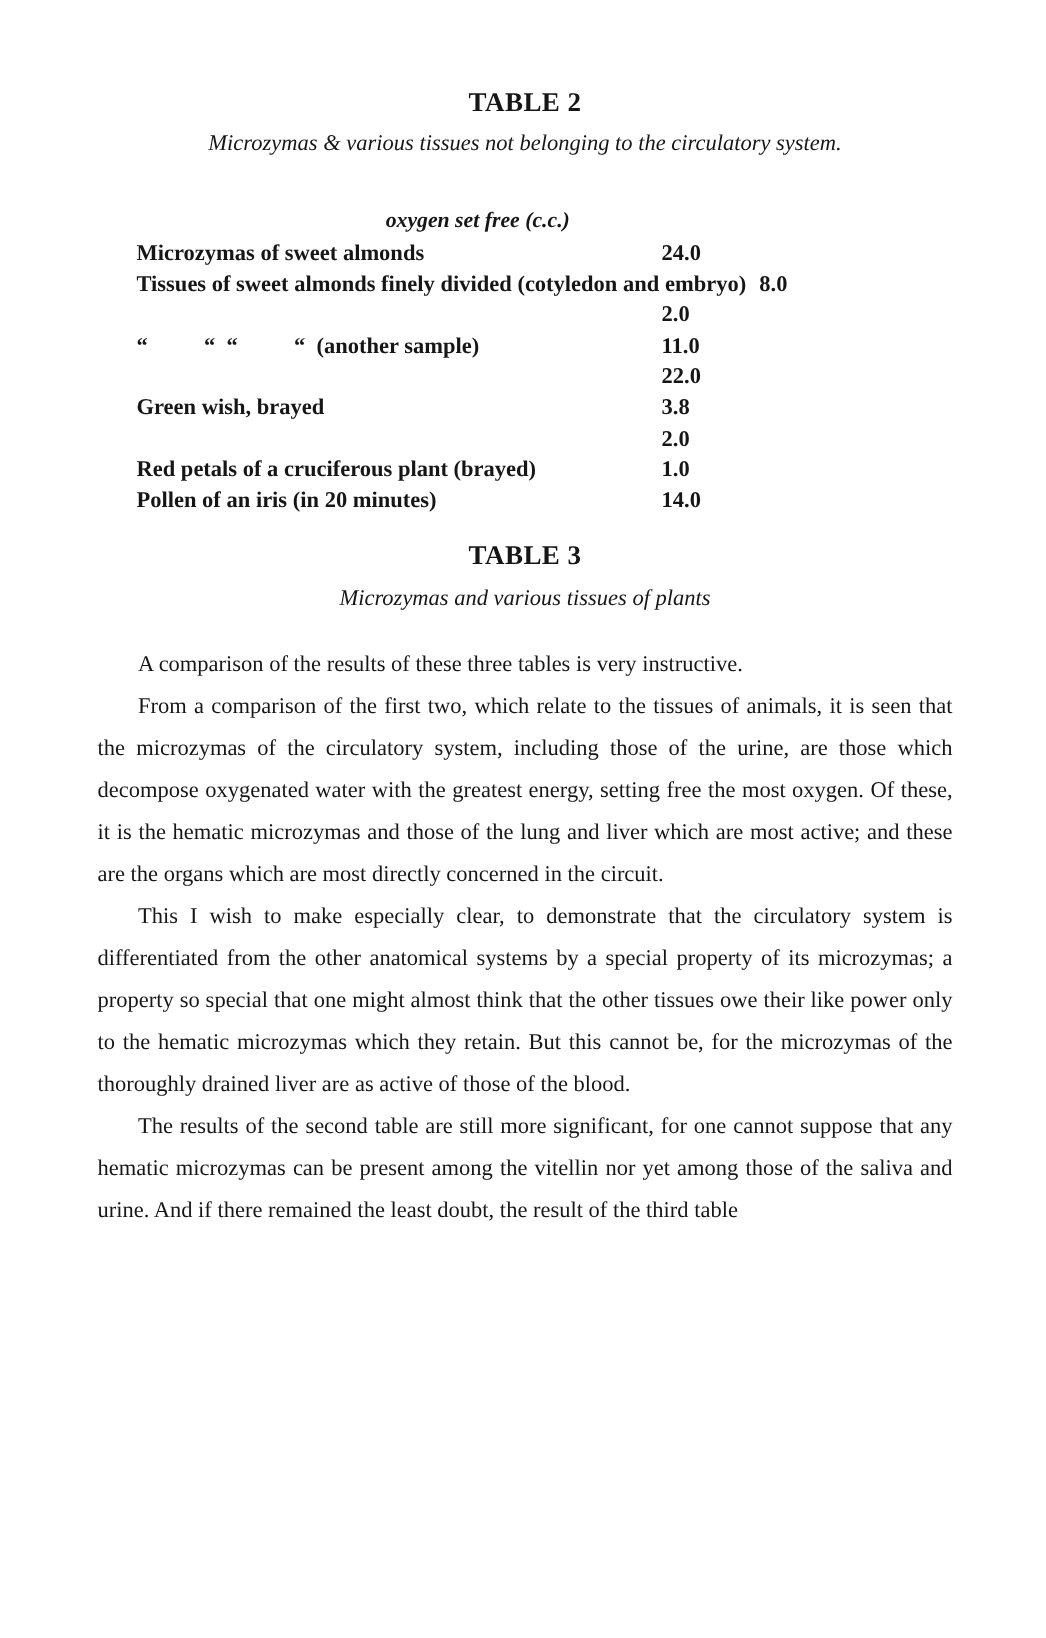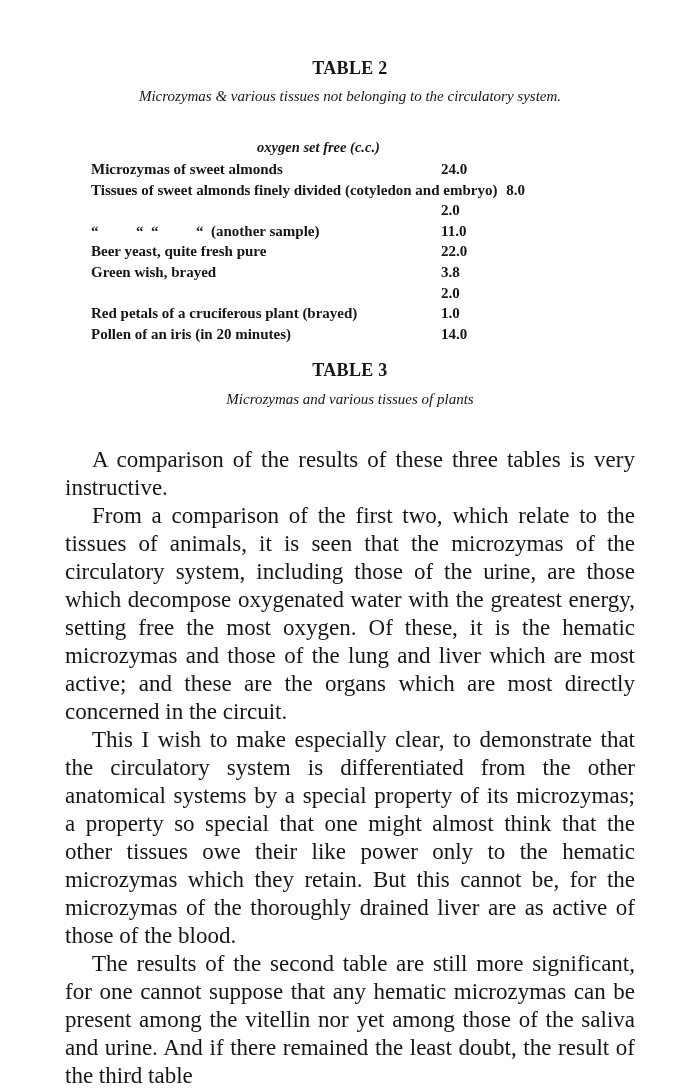--- a/index.html
+++ b/index.html
@@ -59,23 +59,23 @@
   .trow.value-inline .tvalue {
     position: static;
     display: inline;
     margin-left: 5px;
     width: auto;
   }
   .table3-block { margin-top: 16px; }
   .table3-block .table-subtitle { margin-top: 10px; }
   
   .bodytext {
-    margin-top: 38px;
+    margin-top: 21px;
     width: 570px;
-    font-size: 23px;
+    font-size: 15px;
     line-height: 28px;
     text-align: justify;
   }
   .bodytext p {
     margin: 0;
     text-indent: 27px;
   }
 </style>
 </head>
 <body>
@@ -98,21 +98,20 @@
         <span class="tvalue">8.0</span>
       </div>
       <div class="trow">
         <span class="tvalue">2.0</span>
       </div>
       <div class="trow">
         <span class="tlabel">“&nbsp;&nbsp;&nbsp;&nbsp;&nbsp;&nbsp;&nbsp;&nbsp;&nbsp;&nbsp;“&nbsp;&nbsp;“&nbsp;&nbsp;&nbsp;&nbsp;&nbsp;&nbsp;&nbsp;&nbsp;&nbsp;&nbsp;“&nbsp;&nbsp;(another sample)</span>
         <span class="tvalue">11.0</span>
       </div>
       <div class="trow">
-        <span class="tlabel">Beer yeast, quite fresh pure</span>
         <span class="tvalue">22.0</span>
       </div>
       <div class="trow">
         <span class="tlabel">Green wish, brayed</span>
         <span class="tvalue">3.8</span>
       </div>
       <div class="trow">
         <span class="tvalue">2.0</span>
       </div>
       <div class="trow">

